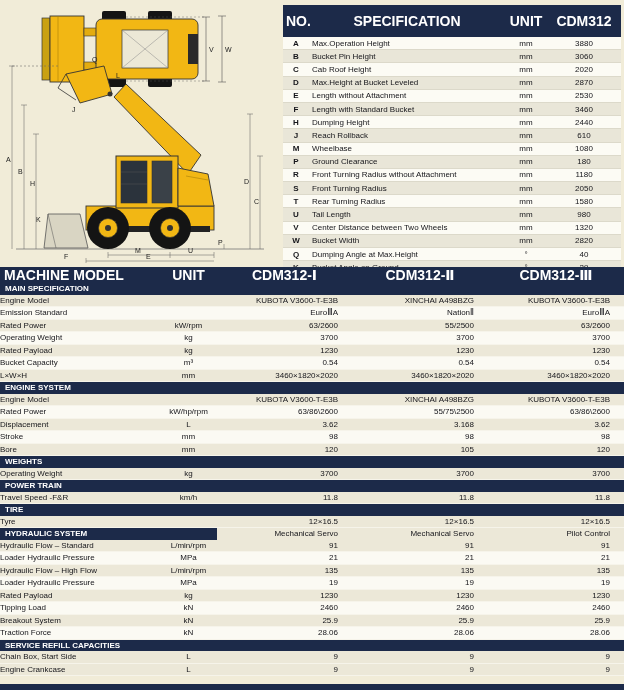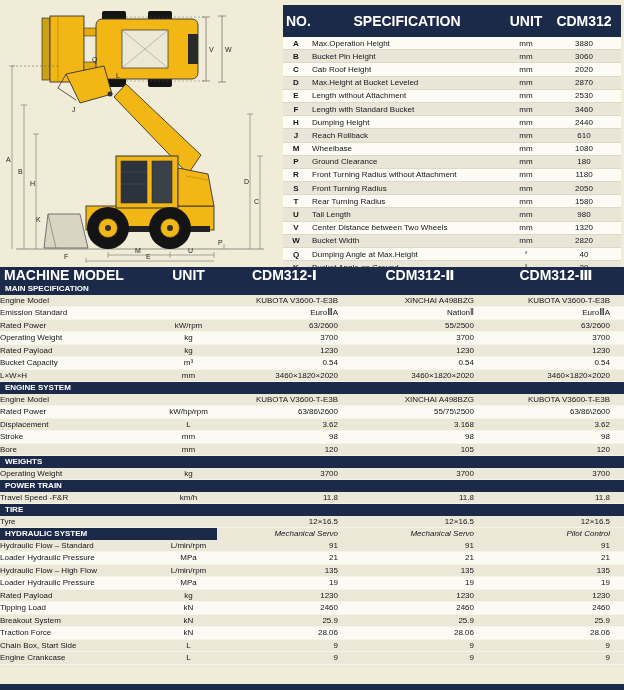--- a/index.html
+++ b/index.html
@@ -51,21 +51,21 @@
   .model-table td.d-unit { text-align: center; }
   .model-table td.d-val { text-align: right; padding-right: 14px; }
   .model-table tr.r-beige td { background: #ece8d8; }
   .model-table tr.r-white td { background: #fbfaf3; }
   .model-table tr.r-section td { border-bottom: none; }
   .model-table tr.r-section td.s-label {
     background: #1c2a49; color: #fff; font-weight: bold;
     text-align: left; padding-left: 5px; margin-top: 27px;
   }
   .model-table tr.r-section td.s-val {
-    background: #ece8d8; text-align: right; padding-right: 14px; font-style: italic;
+    background: #ece8d8; text-align: right; padding-right: 14px;
   }
 </style>
 </head>
 <body>
 
 <div class="diagram-area">
   <svg viewBox="0 0 278 260" width="278" height="260">
 
     <g>
       <rect x="40" y="14" width="8" height="62" fill="#c9a112" stroke="#333" stroke-width="0.7"></rect>
@@ -494,20 +494,23 @@
         <td class="d-val">25.9</td>
         <td class="d-val">25.9</td>
       </tr>
       <tr class="r-white">
         <td class="d-label">Traction Force</td>
         <td class="d-unit">kN</td>
         <td class="d-val">28.06</td>
         <td class="d-val">28.06</td>
         <td class="d-val">28.06</td>
       </tr>
+      <tr class="r-section">
+        <td class="s-label" colspan="5">SERVICE REFILL CAPACITIES</td>
+      </tr>
       <tr class="r-beige">
         <td class="d-label">Chain Box, Start Side</td>
         <td class="d-unit">L</td>
         <td class="d-val">9</td>
         <td class="d-val">9</td>
         <td class="d-val">9</td>
       </tr>
       <tr class="r-beige">
         <td class="d-label">Engine Crankcase</td>
         <td class="d-unit">L</td>

